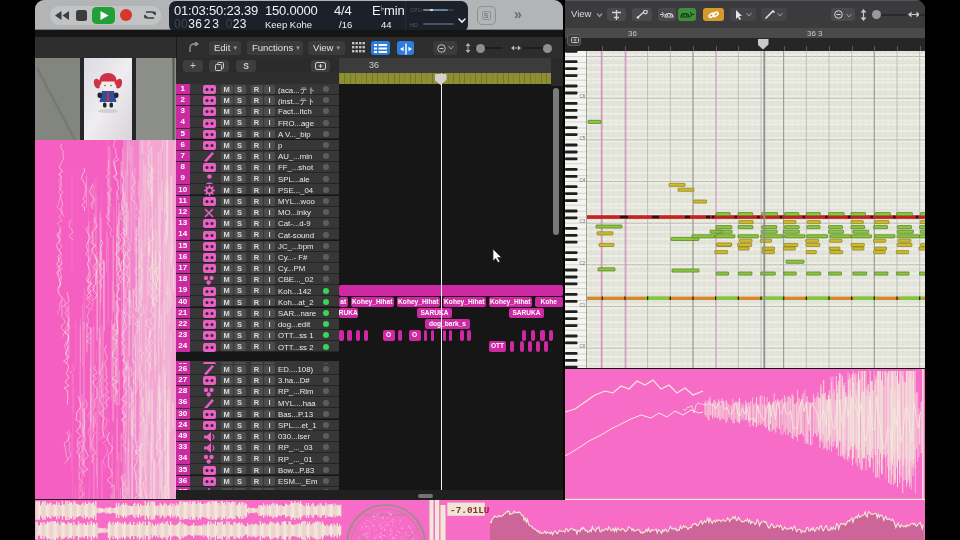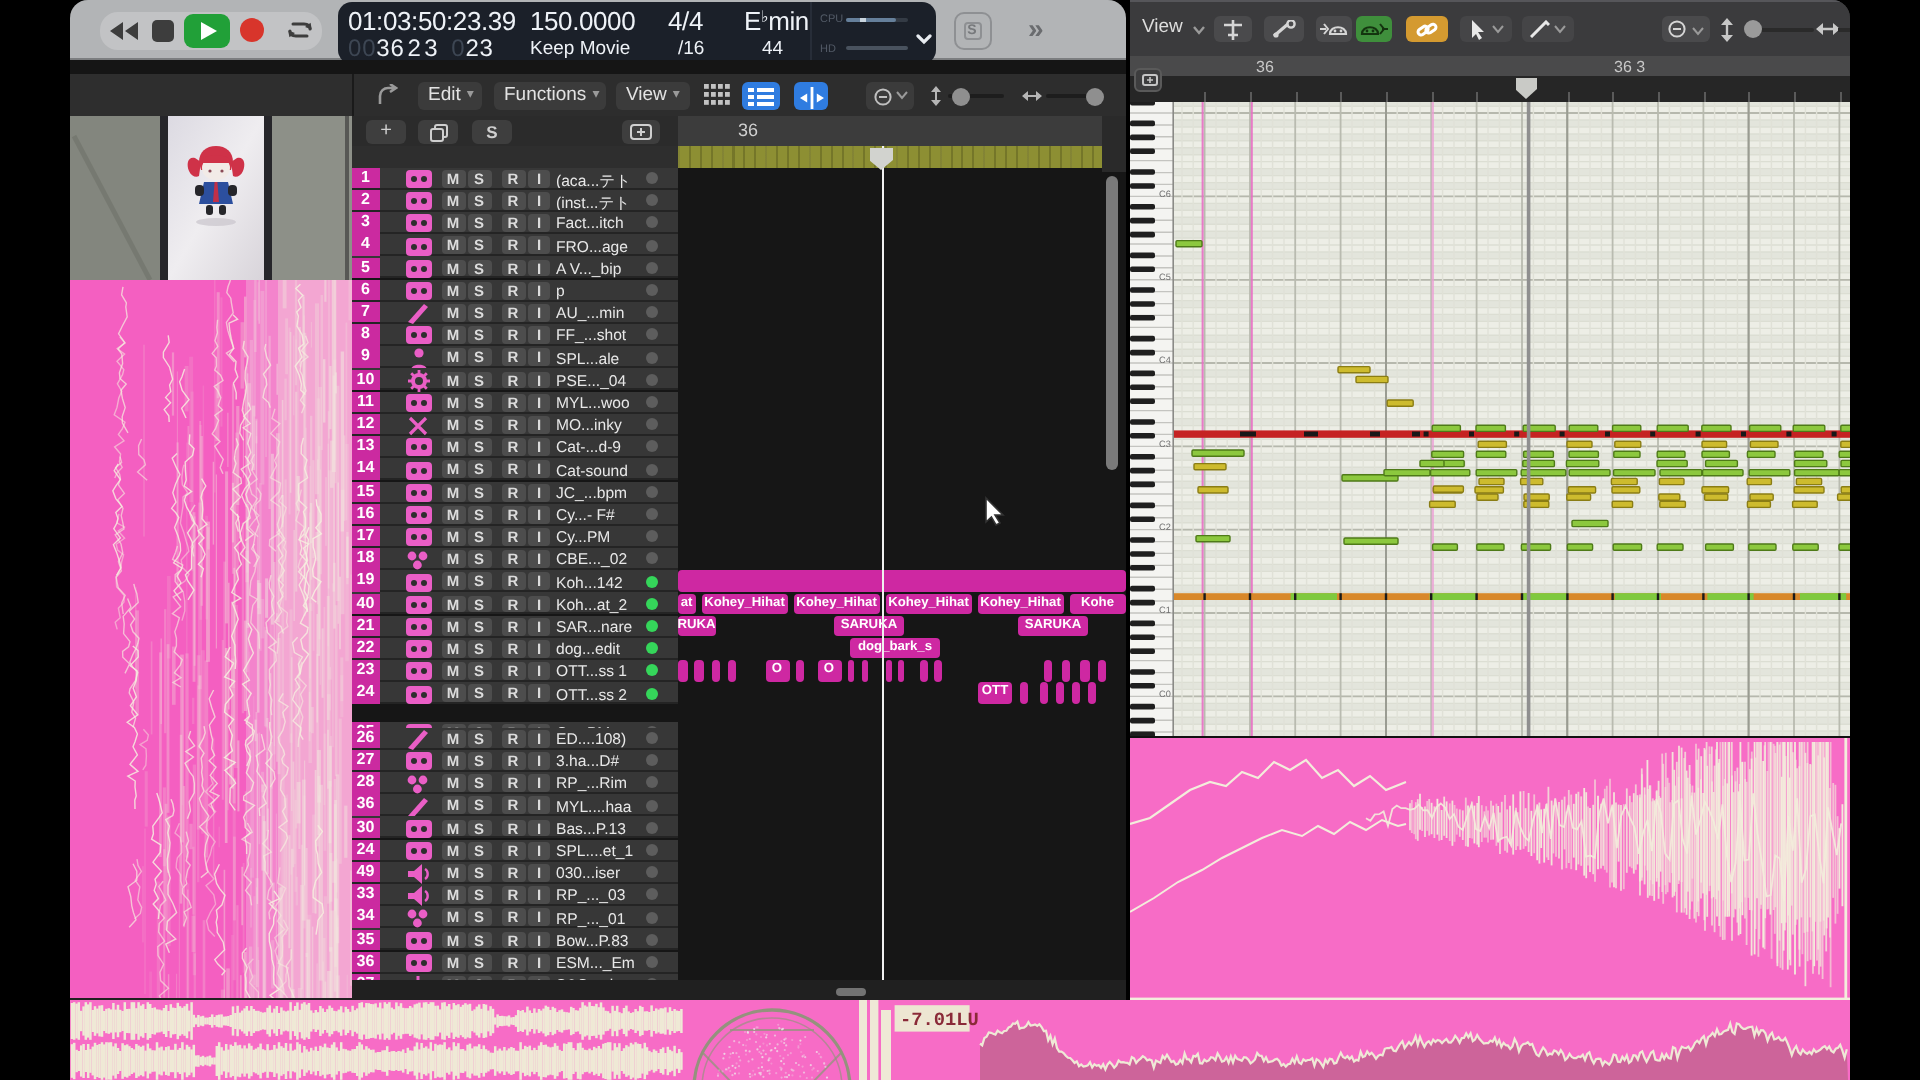--- a/index.html
+++ b/index.html
@@ -89,21 +89,21 @@
               <path d="M3.5 3h5.5c2 0 3 1 3 2.5M10.5 9H5c-2 0-3-1-3-2.5" stroke="#3d3d3d" stroke-width="1.5" fill="none" stroke-linecap="round"></path>
               <path d="M12 2.2L9.8 5l3.6 0.4z" fill="#3d3d3d" transform="rotate(14 11.5 3.5)"></path>
               <path d="M2 9.8L4.2 7l-3.6-0.4z" fill="#3d3d3d" transform="rotate(14 2.5 8.5)"></path>
             </svg>
           </div>
       </div>
       <div class="abs" id="lcd">
         <div class="lcdbig" style="left:5px">01:03:50:23.39</div>
         <div class="lcdsec" style="left:5px;letter-spacing:0.4px"><span style="color:#3d4653">00</span>36 2 3 <span style="color:#3d4653">0</span>23</div>
         <div class="lcdbig" style="left:96px">150.0000</div>
-        <div class="lcdsml" style="left:96px;top:18px">Keep Movie</div>
+        <div class="lcdsml" style="left:96px;top:18px">Keep Kohe</div>
         <div class="lcdbig" style="left:165px">4/4</div>
         <div class="lcdsml" style="left:170px;top:18px">/16</div>
         <div class="lcdbig" style="left:203px">E<span style="font-size:8px;vertical-align:4px">♭</span>min</div>
         <div class="lcdsml" style="left:212px;top:18px">44</div>
         <div style="position:absolute;left:236px;top:0;width:1px;height:31px;background:#272d38"></div>
         <div style="position:absolute;left:241px;top:6px;font-size:5.5px;color:#525a66">CPU</div>
         <div style="position:absolute;left:254px;top:7.5px;width:30.5px;height:2.6px;background:#343b45;border-radius:1.3px">
             <div style="width:24.5px;height:2.6px;background:#66809b;border-radius:1.3px"></div>
             <div style="position:absolute;left:7px;top:0;width:2.5px;height:2.6px;background:#c8d4de"></div>
           </div>

